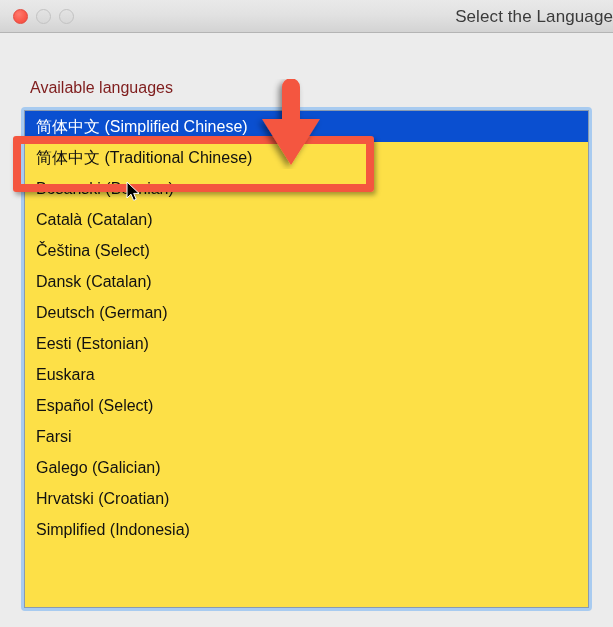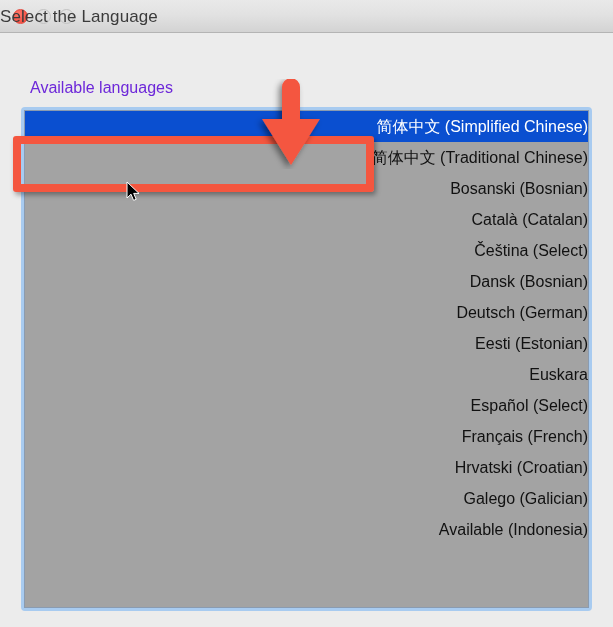--- a/index.html
+++ b/index.html
@@ -53,21 +53,21 @@
     background: linear-gradient(to bottom, #e3e3e3, #d8d8d8);
     border: 1px solid #c2c2c2;
   }
 
   #title-text {
     position: absolute;
     left: 0; top: 0;
     width: 613px;
     height: 33px;
     line-height: 33px;
-    text-align: left;
+    text-align: right;
     font-size: 17px;
     color: #3b3b3b;
     letter-spacing: 0.1px;
     font-family: "Liberation Sans", "DejaVu Sans", sans-serif;
   }
 
   
   #content {
     position: absolute;
     left: 0;
@@ -75,21 +75,21 @@
     width: 613px;
     height: 594px;
     background: #ececec;
   }
 
   #available-label {
     position: absolute;
     left: 30px;
     top: 46px;
     font-size: 16px;
-    color: #6d28d9;
+    color: #7f1d1d;
     white-space: nowrap;
   }
 
   
   #list-focus-ring {
     position: absolute;
     left: 21px;
     top: 74px;
     width: 571px;
     height: 504px;
@@ -168,35 +168,35 @@
       <span class="tl tl-max"></span>
     </div>
     <div id="title-text">Select the Language</div>
   </div>
 
   <div id="content">
 
     <div id="available-label">Available languages</div>
 
     <div id="list-focus-ring" style="border-color: rgb(168, 203, 240);">
-      <div id="list-box" style="background: #a3a3a3; border-color: rgb(138, 155, 176); text-align: right;">
+      <div id="list-box" style="background: #fde047; border-color: rgb(138, 155, 176);">
           <div class="list-item selected" style="background: rgb(10, 79, 208);">简体中文 (Simplified Chinese)</div>
           <div class="list-item">简体中文 (Traditional Chinese)</div>
           <div class="list-item">Bosanski (Bosnian)</div>
           <div class="list-item">Català (Catalan)</div>
           <div class="list-item">Čeština (Select)</div>
-          <div class="list-item">Dansk (Bosnian)</div>
+          <div class="list-item">Dansk (Catalan)</div>
           <div class="list-item">Deutsch (German)</div>
           <div class="list-item">Eesti (Estonian)</div>
           <div class="list-item">Euskara</div>
           <div class="list-item">Español (Select)</div>
-          <div class="list-item">Français (French)</div>
+          <div class="list-item">Farsi</div>
+          <div class="list-item">Galego (Galician)</div>
           <div class="list-item">Hrvatski (Croatian)</div>
-          <div class="list-item">Galego (Galician)</div>
-          <div class="list-item">Available (Indonesia)</div>
+          <div class="list-item">Simplified (Indonesia)</div>
         </div>
     </div>
 
     <div id="annot-box" style="border-color: rgb(244, 86, 63);"></div>
 
     <div id="annot-arrow">
       <svg width="78" height="90" viewBox="0 0 78 90" xmlns="http://www.w3.org/2000/svg">
         <defs>
           <filter id="arrShadow" x="-50%" y="-50%" width="220%" height="220%">
             <feDropShadow dx="-3" dy="3" stdDeviation="3" flood-color="#000000" flood-opacity="0.45"></feDropShadow>

